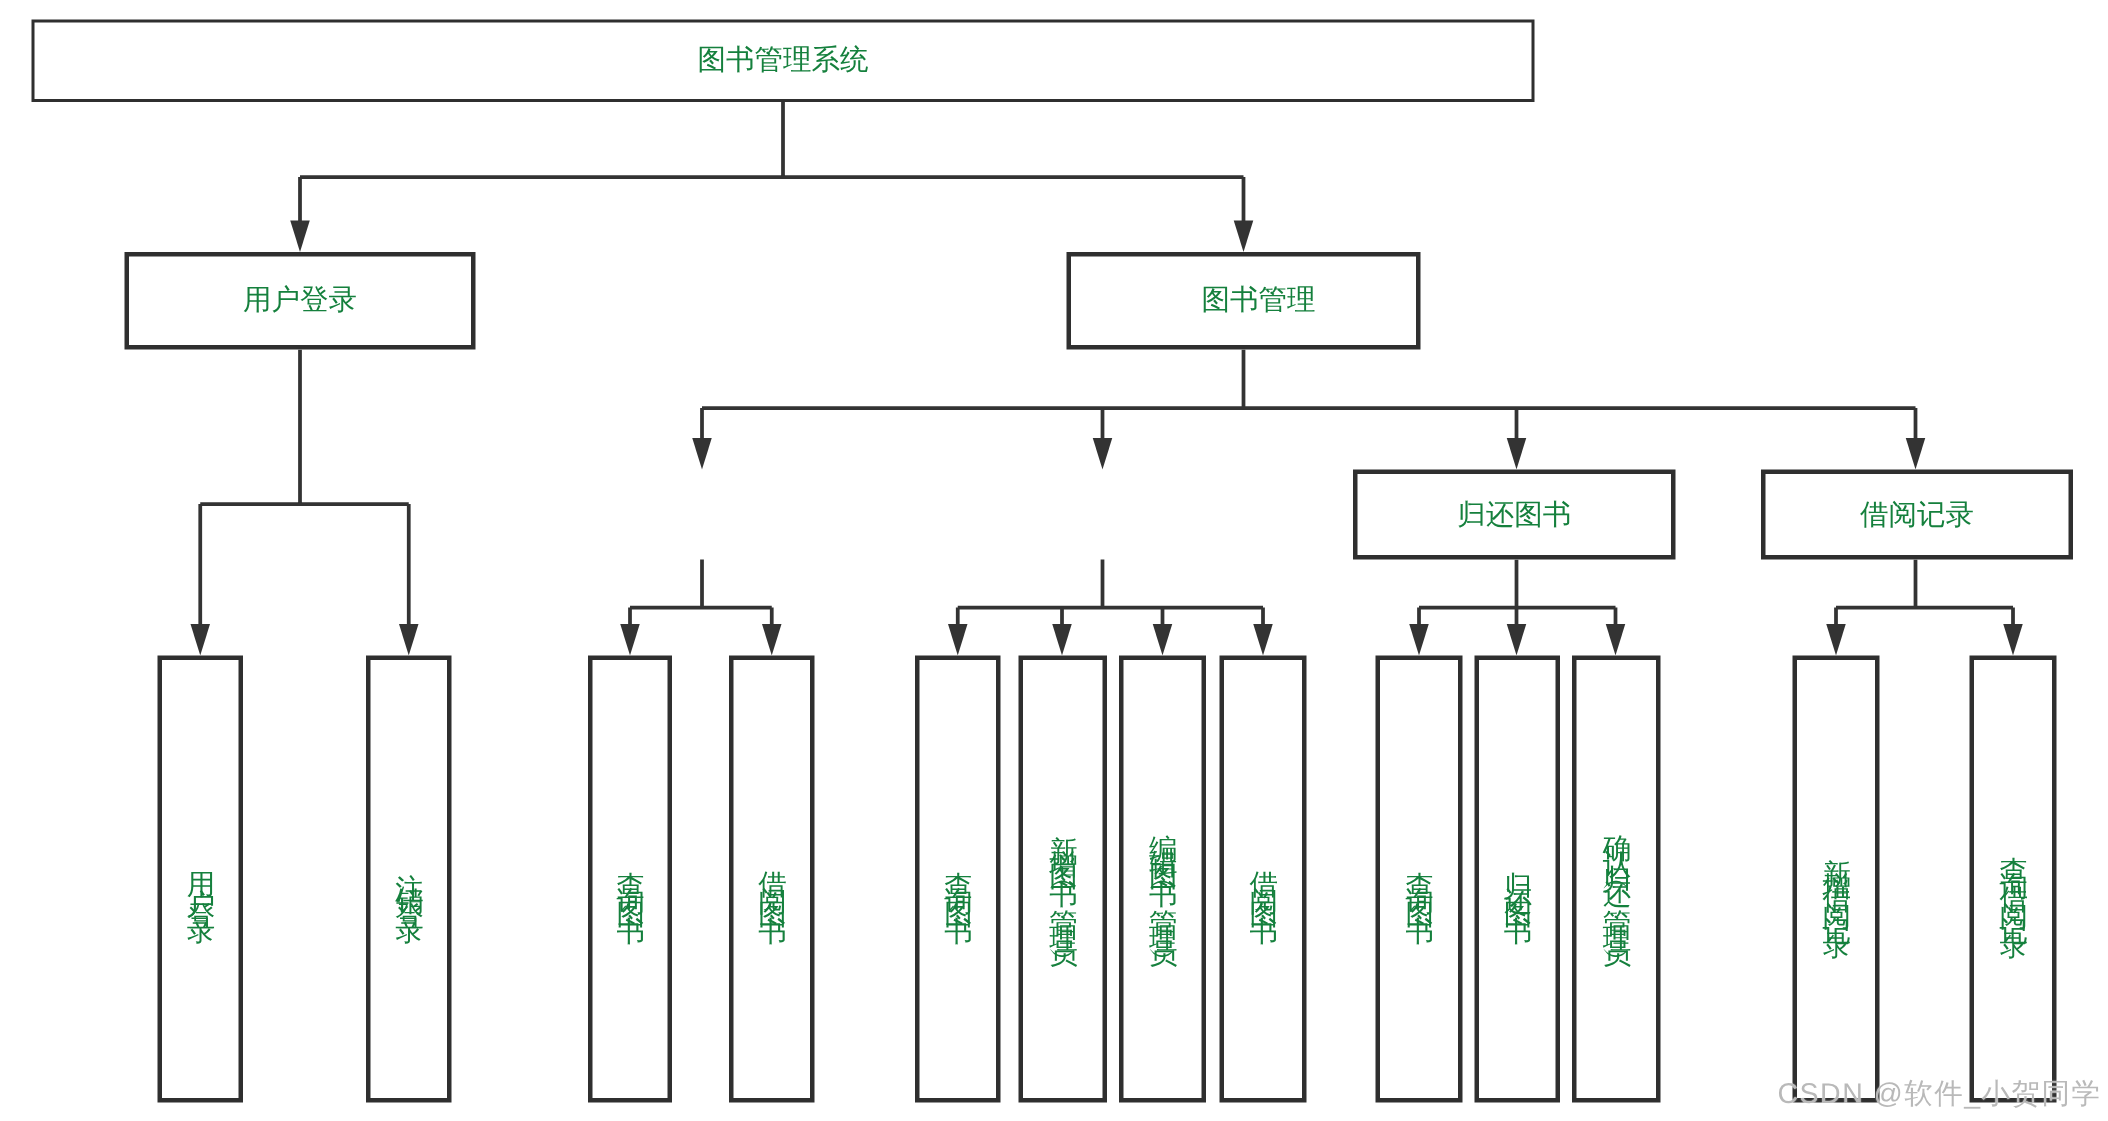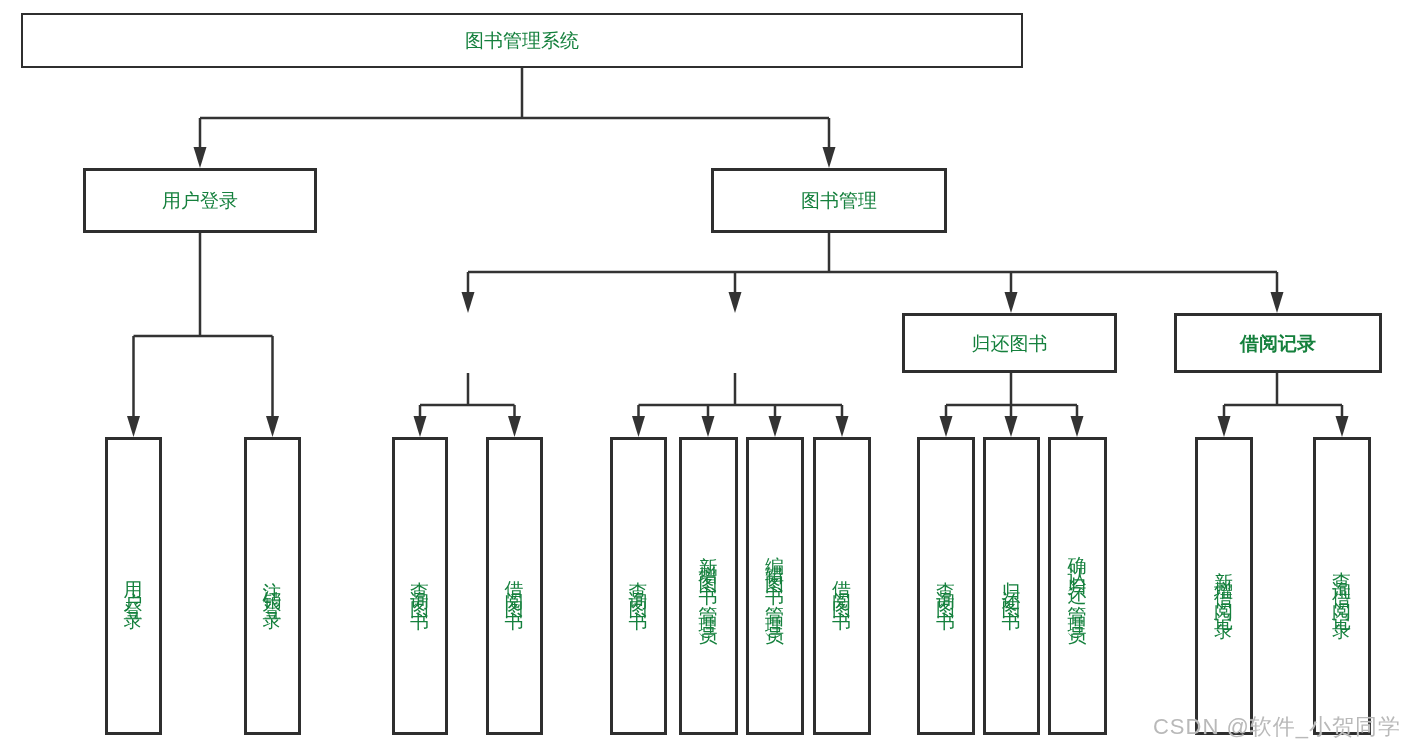--- a/index.html
+++ b/index.html
@@ -38,41 +38,41 @@
   }
   
   #n-root     { left: 21px;  top: 13px;  width: 1002px; height: 55px; border-width: 2px; }
   
   #n-login    { left: 83px;  top: 168px; width: 234px; height: 65px; }
   #n-mgmt     { left: 711px; top: 168px; width: 236px; height: 65px; padding-left: 20px; }
   
   #n-rec      { left: 363px;  top: 313px; width: 210px; height: 60px; }
   #n-bor      { left: 630px;  top: 313px; width: 210px; height: 60px; }
   #n-cur      { left: 902px;  top: 313px; width: 215px; height: 60px; }
-  #n-recd     { left: 1174px; top: 313px; width: 208px; height: 60px; font-weight: bold; }
+  #n-recd     { left: 1174px; top: 313px; width: 208px; height: 60px; }
   
   .node.v { top: 437px; height: 298px; width: 57px; }
   #l-ulogin   { left: 105px;  }
   #l-logout   { left: 244px;  }
   #l-q1       { left: 392px;  width: 56px; }
   #l-b1       { left: 486px;  }
   #l-q2       { left: 610px;  }
   #l-add      { left: 679px;  width: 59px; }
   #l-edit     { left: 746px;  width: 58px; }
   #l-b2       { left: 813px;  width: 58px; }
   #l-q3       { left: 917px;  width: 58px; }
   #l-ret      { left: 983px;  }
   #l-conf     { left: 1048px; width: 59px; }
   #l-addr     { left: 1195px; width: 58px; }
   #l-qr       { left: 1313px; width: 58px; }
   .watermark {
     position: absolute;
     right: 4px;
     bottom: 5px;
-    font-size: 22px;
+    font-size: 19px;
     color: #b9b9b9;
     letter-spacing: 1px;
     z-index: 3;
     text-shadow: 0 0 1px #ffffff;
   }
 </style>
 </head>
 <body>
 
 <div class="canvas">

